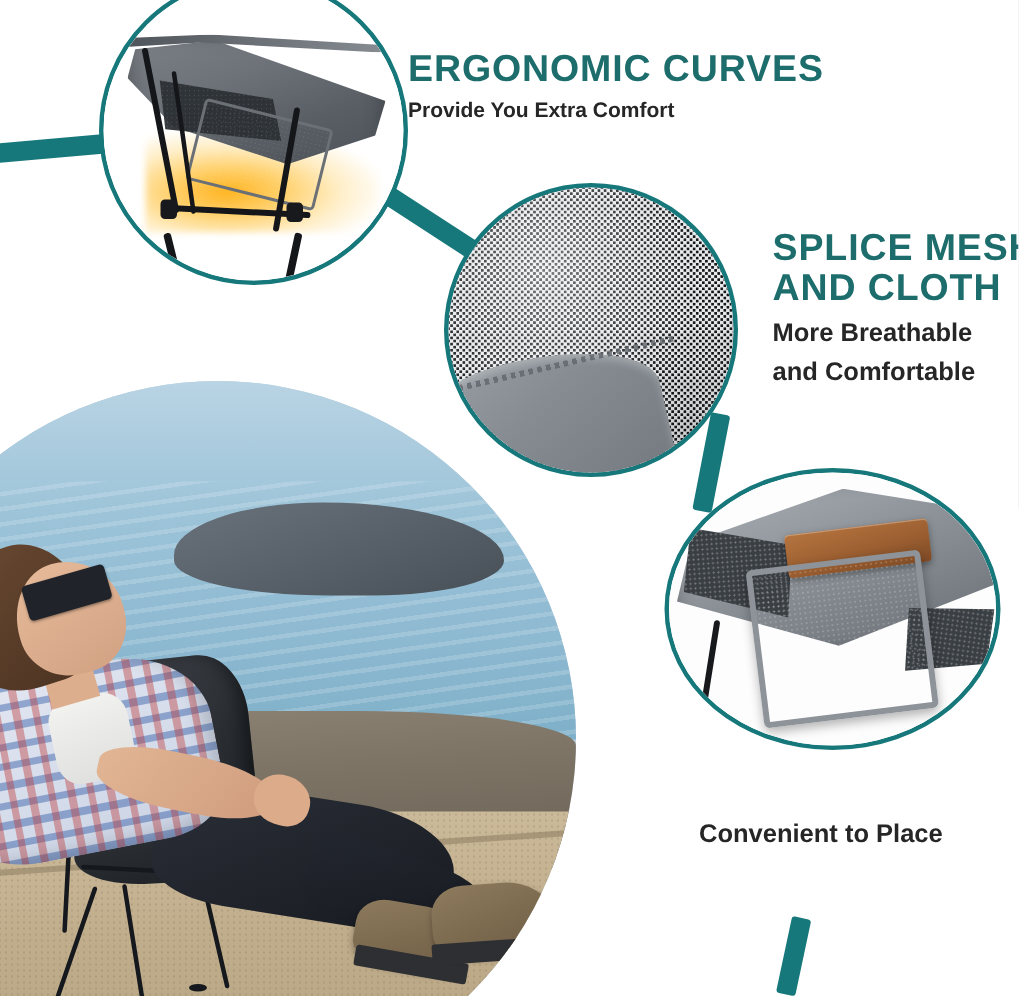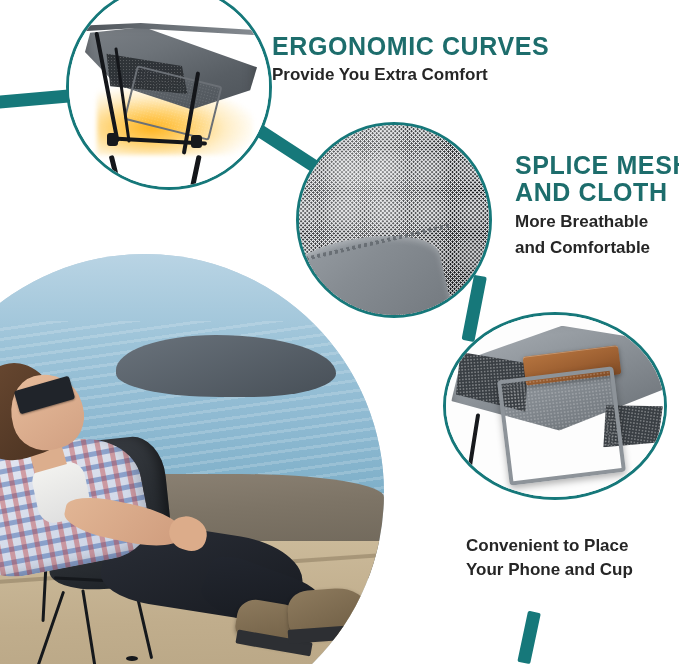--- a/index.html
+++ b/index.html
@@ -197,29 +197,29 @@
   .bs1{left:69%;top:80%;width:16%;height:3%;transform:rotate(10deg);}
   .bs2{left:80%;top:78%;width:17%;height:3%;transform:rotate(-4deg);}
 
   
   .block{position:absolute;}
   .headline{color:#1d6d6c;font-weight:bold;letter-spacing:.6px;line-height:1.08;}
   .sub{color:#262626;font-weight:bold;line-height:1.2;}
 
   #text-ergonomic{left:272px;top:33px;}
   #text-ergonomic .headline{font-size:25px;}
-  #text-ergonomic .sub{font-size:17px;margin-top:5px;}
+  #text-ergonomic .sub{font-size:14px;margin-top:5px;}
 
   #text-splice{left:515px;top:152px;}
   #text-splice .headline{font-size:25px;white-space:nowrap;}
   #text-splice .sub{font-size:17px;margin-top:6px;white-space:nowrap;}
 
   #text-pocket{left:466px;top:532px;}
   #text-pocket .headline{font-size:25px;white-space:nowrap;}
-  #text-pocket .sub{font-size:17px;margin-top:4px;white-space:nowrap;}
+  #text-pocket .sub{font-size:17px;margin-top:14px;white-space:nowrap;}
   .nb{white-space:pre;}
 </style>
 </head>
 <body>
 
 <div class="stage">
 
   <div class="connector" id="conn-left"></div>
   <div class="connector" id="conn-1-2"></div>
   <div class="connector" id="conn-2-3"></div>
@@ -310,16 +310,15 @@
 
   <div class="block" id="text-splice">
     <div class="headline">SPLICE MESH</div>
     <div class="headline">AND CLOTH</div>
     <div class="sub">More Breathable</div>
     <div class="sub nb">and  Comfortable</div>
   </div>
 
   <div class="block" id="text-pocket">
     <div class="sub">Convenient to Place</div>
-    <div class="sub nb">Your  Phone and Cup</div>
   </div>
 
 </div>
 
 </body></html>

